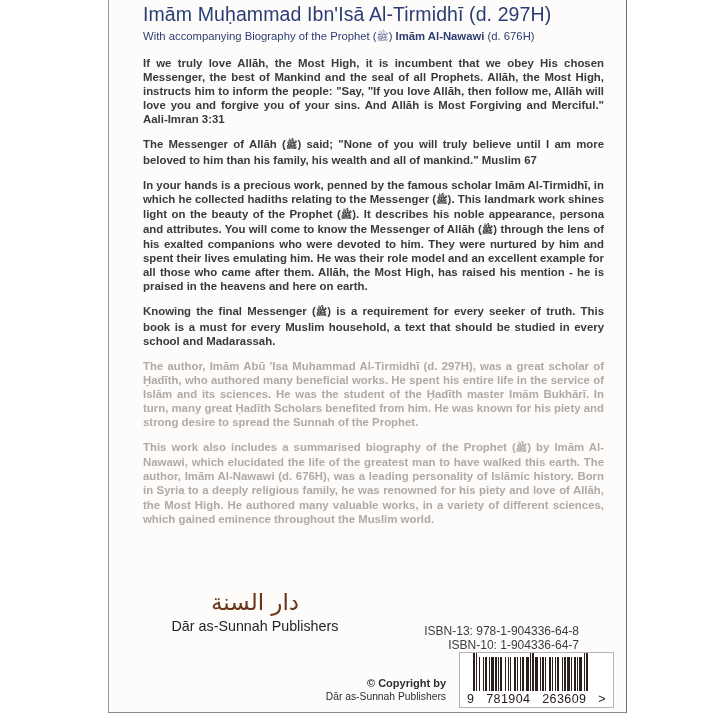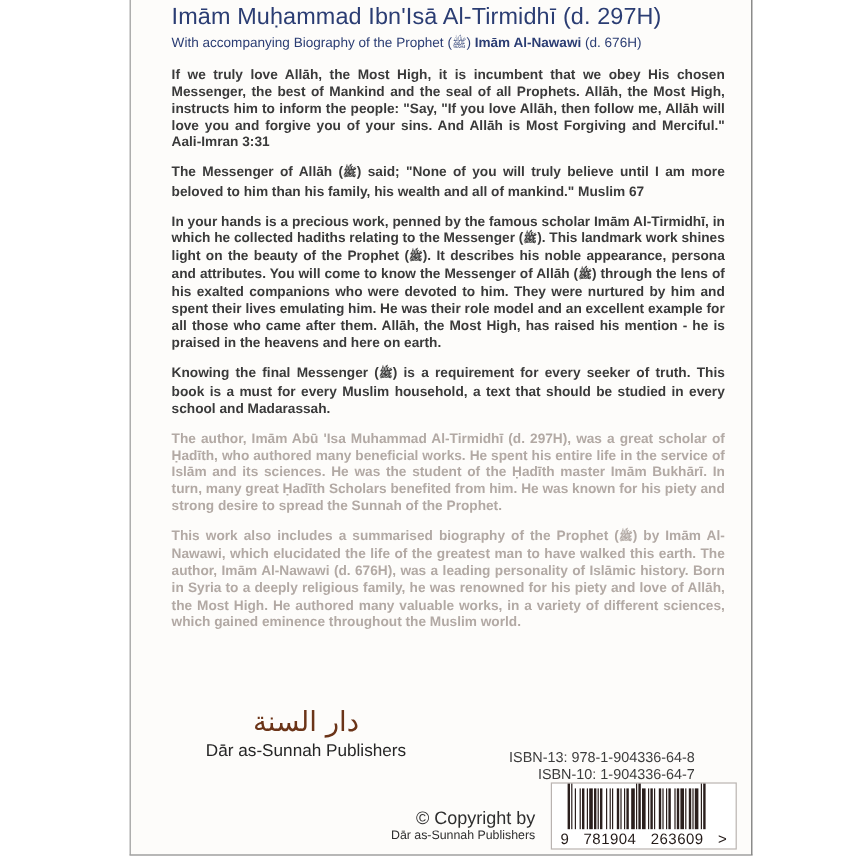--- a/index.html
+++ b/index.html
@@ -171,22 +171,22 @@
     white-space: nowrap;
   }
   .copyright-wrap {
     position: absolute;
     right: 180px;
     bottom: 8px;
     text-align: right;
     width: 160px;
   }
   .copyright-line1 {
-    font-size: 15px;
-    font-weight: normal;
+    font-size: 11px;
+    font-weight: bold;
     color: #2e2e2e;
     line-height: 14px;
     white-space: nowrap;
   }
   .copyright-line2 {
     font-size: 10.3px;
     color: #2e2e2e;
     line-height: 14px;
     white-space: nowrap;
   }

